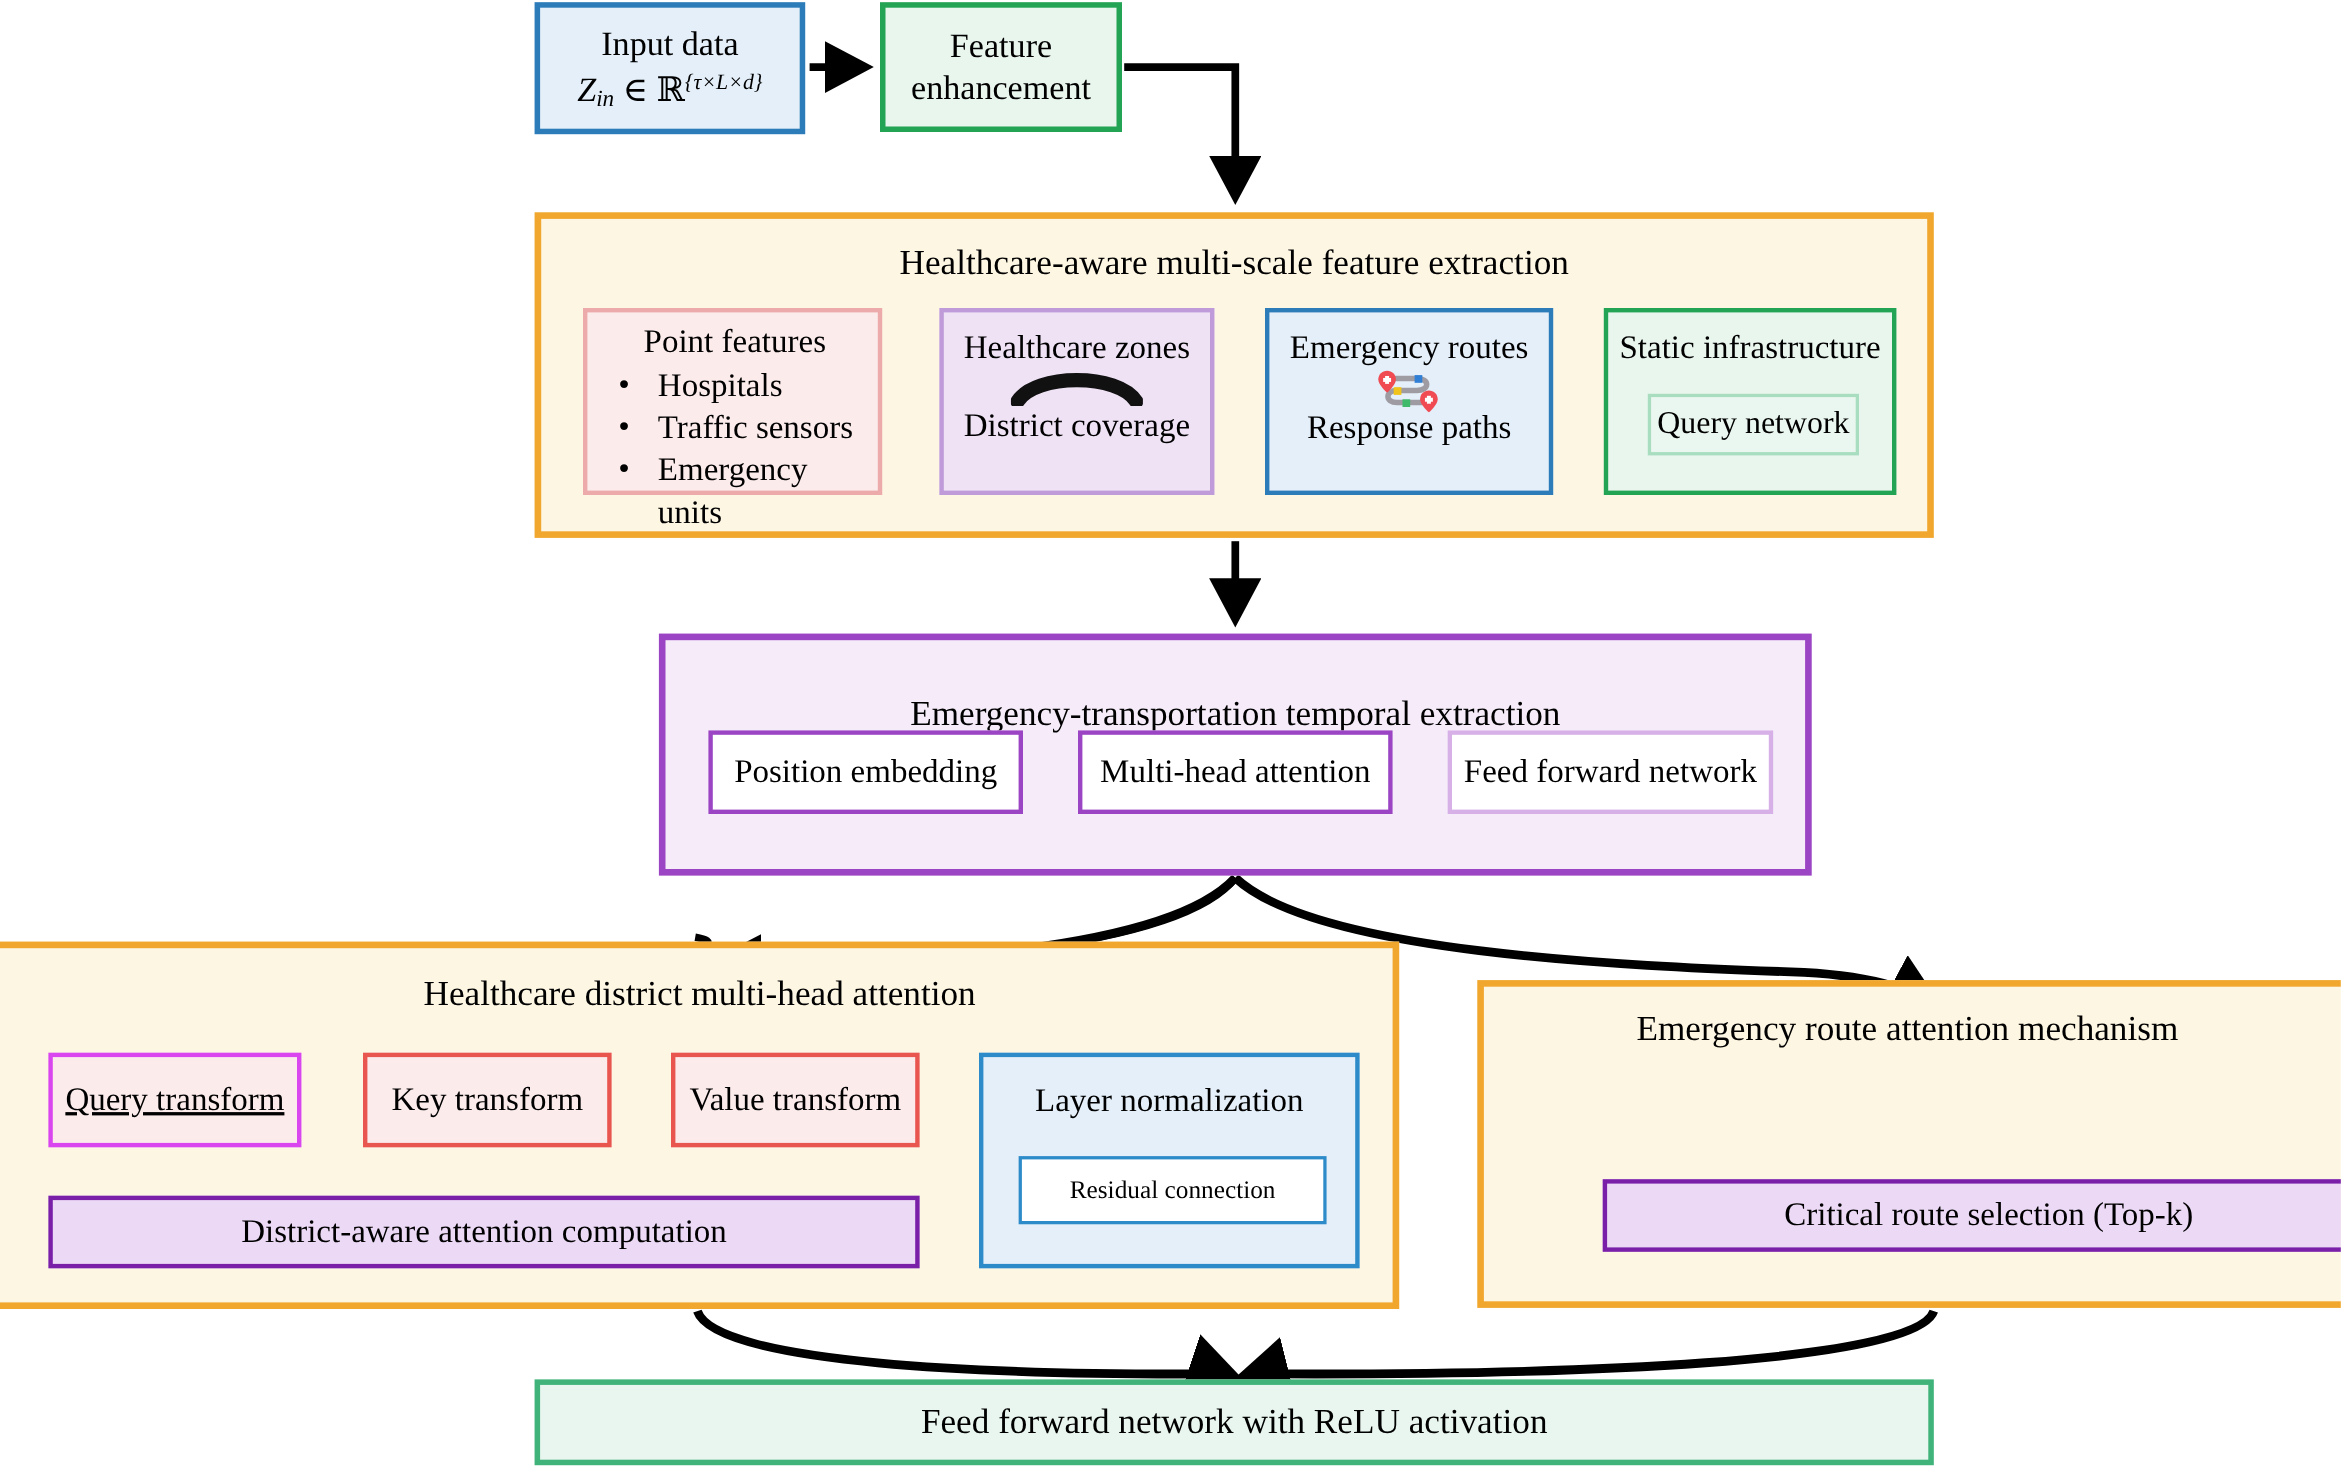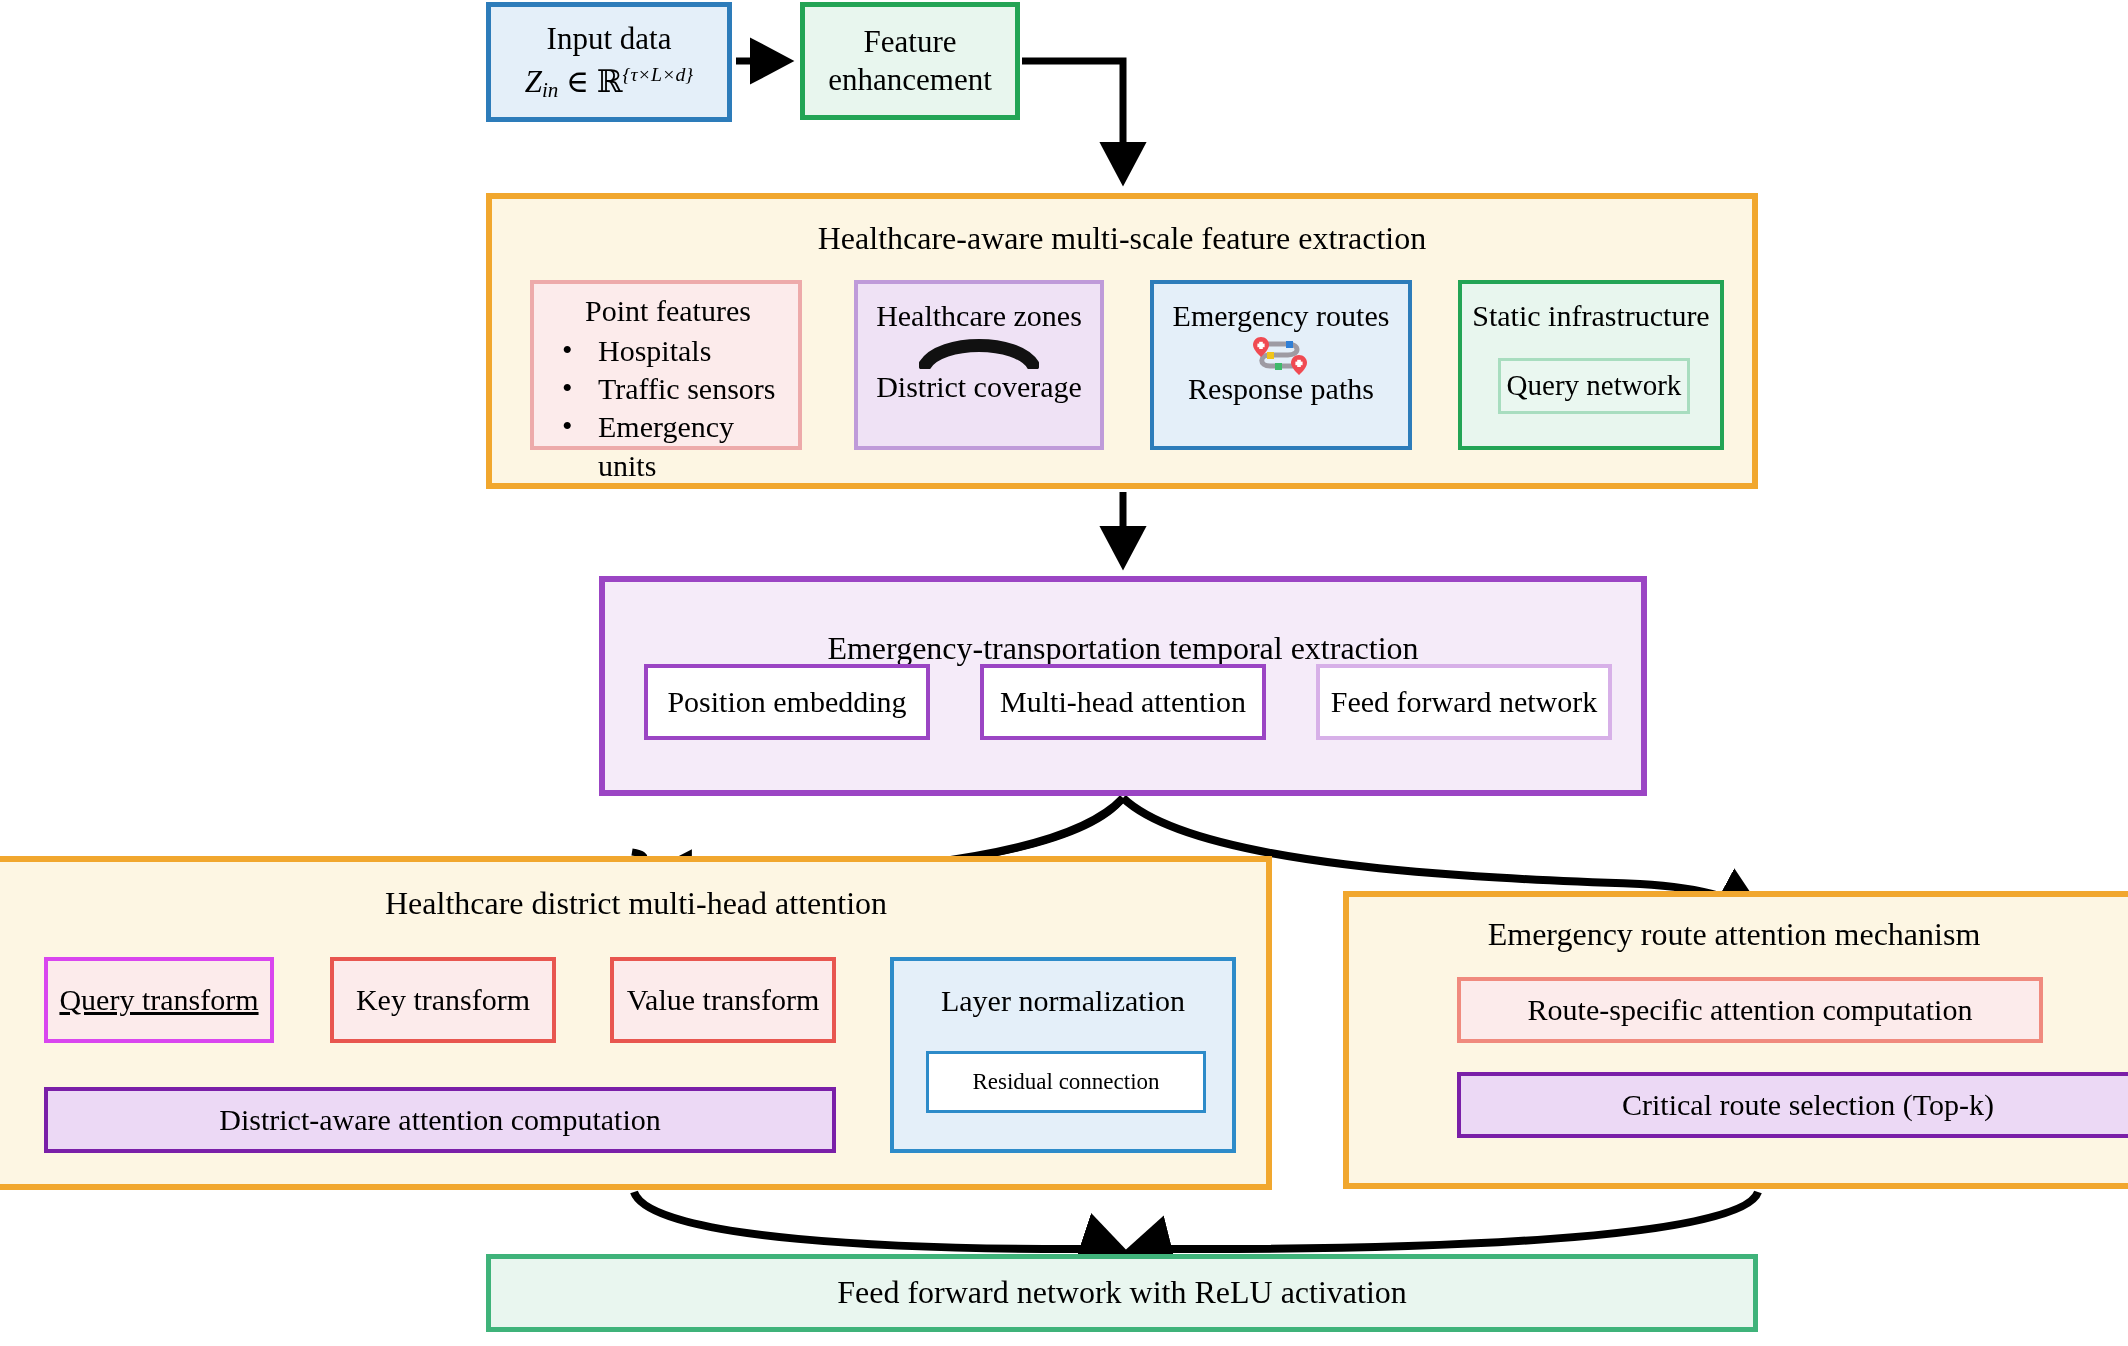--- a/index.html
+++ b/index.html
@@ -344,19 +344,18 @@
     <div class="qkv" id="v-transform">Value transform</div>
     <div id="district-attn">District-aware attention computation</div>
     <div id="layer-norm">
       <div class="ln-title">Layer normalization</div>
       <div id="residual">Residual connection</div>
     </div>
   </div>
 
   <div class="box" id="sec4r">
     <div id="sec4r-title">Emergency route attention mechanism</div>
-    <div id="route-attn">Route-specific attention computation</div>
     <div id="critical-route">Critical route selection (Top-k)</div>
   </div>
 
   <div class="box" id="ffn-relu">Feed forward network with ReLU activation</div>
 
 </div>
 
 </body></html>

